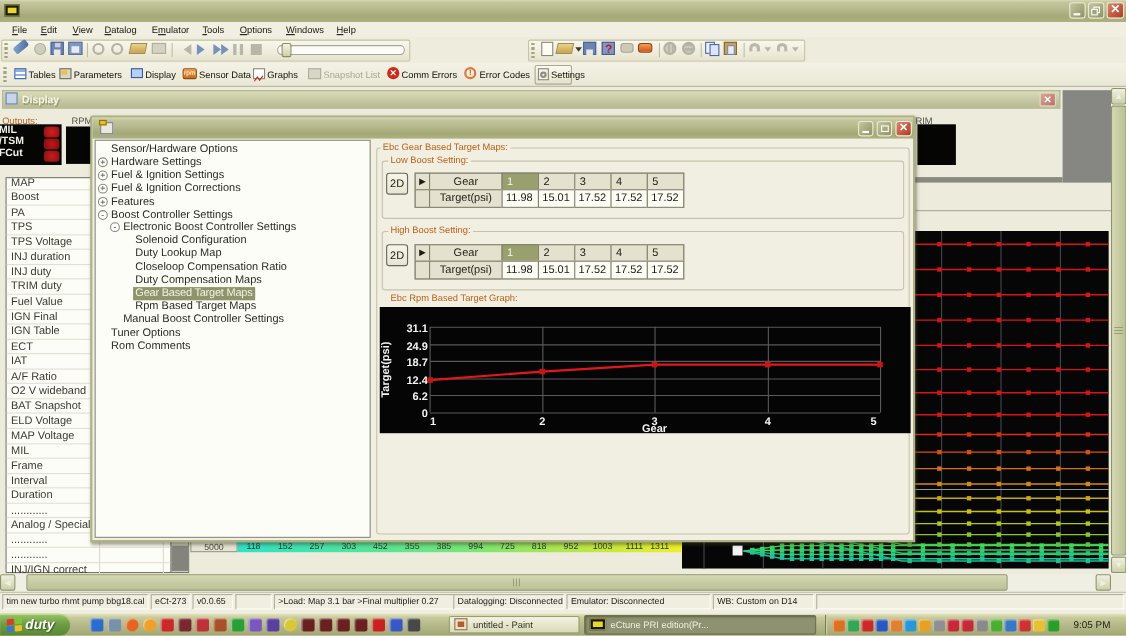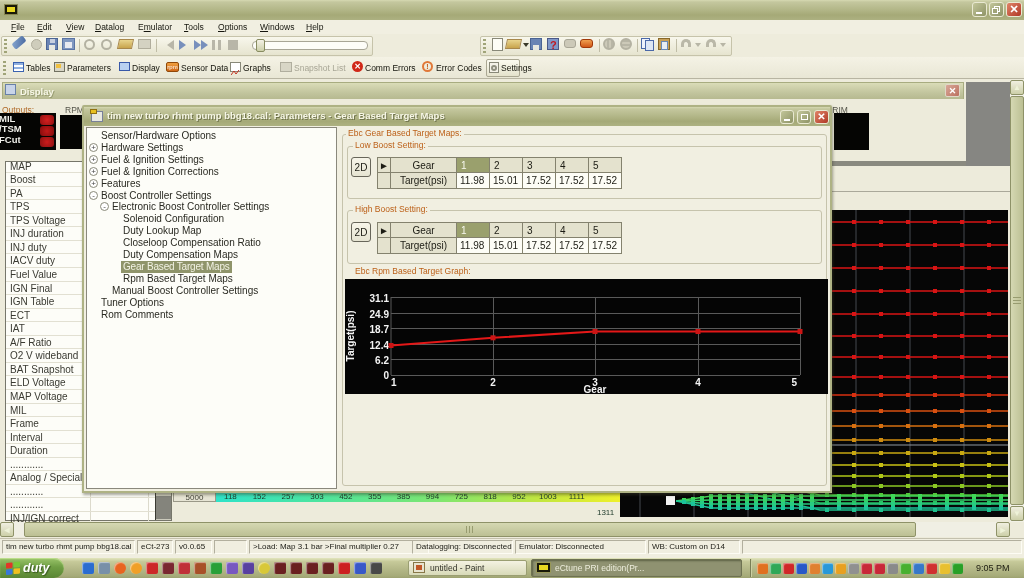--- a/index.html
+++ b/index.html
@@ -471,21 +471,21 @@
 <div class="lrow" style="top:187.7px">PA</div>
 <div class="abs" style="left:6px;top:185.7px;width:149px;height:1px;background:#e2e0d2"></div>
 <div class="lrow" style="top:201.2px">TPS</div>
 <div class="abs" style="left:6px;top:199.2px;width:149px;height:1px;background:#e2e0d2"></div>
 <div class="lrow" style="top:214.8px">TPS Voltage</div>
 <div class="abs" style="left:6px;top:212.8px;width:149px;height:1px;background:#e2e0d2"></div>
 <div class="lrow" style="top:228.3px">INJ duration</div>
 <div class="abs" style="left:6px;top:226.3px;width:149px;height:1px;background:#e2e0d2"></div>
 <div class="lrow" style="top:241.9px">INJ duty</div>
 <div class="abs" style="left:6px;top:239.9px;width:149px;height:1px;background:#e2e0d2"></div>
-<div class="lrow" style="top:255.4px">IACV duty</div>
+<div class="lrow" style="top:255.4px">TRIM duty</div>
 <div class="abs" style="left:6px;top:253.4px;width:149px;height:1px;background:#e2e0d2"></div>
 <div class="lrow" style="top:269.0px">Fuel Value</div>
 <div class="abs" style="left:6px;top:267.0px;width:149px;height:1px;background:#e2e0d2"></div>
 <div class="lrow" style="top:282.6px">IGN Final</div>
 <div class="abs" style="left:6px;top:280.6px;width:149px;height:1px;background:#e2e0d2"></div>
 <div class="lrow" style="top:296.1px">IGN Table</div>
 <div class="abs" style="left:6px;top:294.1px;width:149px;height:1px;background:#e2e0d2"></div>
 <div class="lrow" style="top:309.6px">ECT</div>
 <div class="abs" style="left:6px;top:307.6px;width:149px;height:1px;background:#e2e0d2"></div>
 <div class="lrow" style="top:323.2px">IAT</div>
@@ -527,21 +527,21 @@
 <div class="abs" style="left:302.6px;top:492px;width:28.9px;font-size:8px;color:#1c3828;text-align:center">303</div>
 <div class="abs" style="left:331.4px;top:492px;width:28.9px;font-size:8px;color:#1c3828;text-align:center">452</div>
 <div class="abs" style="left:360.3px;top:492px;width:28.9px;font-size:8px;color:#1c3828;text-align:center">355</div>
 <div class="abs" style="left:389.1px;top:492px;width:28.9px;font-size:8px;color:#1c3828;text-align:center">385</div>
 <div class="abs" style="left:418.0px;top:492px;width:28.9px;font-size:8px;color:#1c3828;text-align:center">994</div>
 <div class="abs" style="left:446.9px;top:492px;width:28.9px;font-size:8px;color:#1c3828;text-align:center">725</div>
 <div class="abs" style="left:475.7px;top:492px;width:28.9px;font-size:8px;color:#1c3828;text-align:center">818</div>
 <div class="abs" style="left:504.6px;top:492px;width:28.9px;font-size:8px;color:#1c3828;text-align:center">952</div>
 <div class="abs" style="left:533.4px;top:492px;width:28.9px;font-size:8px;color:#1c3828;text-align:center">1003</div>
 <div class="abs" style="left:562.3px;top:492px;width:28.9px;font-size:8px;color:#1c3828;text-align:center">1111</div>
-<div class="abs" style="left:591.1px;top:508px;width:28.9px;font-size:8px;color:#1c3828;text-align:center">1311</div>
+<div class="abs" style="left:591.1px;top:492px;width:28.9px;font-size:8px;color:#1c3828;text-align:left">1311</div>
 
 <div class="abs" style="left:1010px;top:80px;width:14px;height:442px;background:#f2f1e6"></div>
 <div class="abs sbtn" style="left:1010px;top:80px;width:14px;height:15px;color:#eef2d8;font-size:8px;text-align:center;line-height:14px">▲</div>
 <div class="abs sbtn" style="left:1010px;top:506px;width:14px;height:15px;color:#eef2d8;font-size:8px;text-align:center;line-height:14px">▼</div>
 <div class="abs" style="left:1010px;top:96px;width:14px;height:409px;background:linear-gradient(90deg,#d5d8b2,#bcc094);border:1px solid #8e9268;border-radius:2px"></div>
 <div class="abs" style="left:1013px;top:297px;width:8px;height:7px;background:repeating-linear-gradient(180deg,#989c70 0 1px,transparent 1px 3px)"></div>
 <div class="abs" style="left:0;top:522px;width:1010px;height:15px;background:#f0efe4"></div>
 <div class="abs sbtn" style="left:0;top:522px;width:14px;height:15px;color:#eef2d8;font-size:9px;text-align:center;line-height:14px">◄</div>
 <div class="abs sbtn" style="left:996px;top:522px;width:14px;height:15px;color:#eef2d8;font-size:9px;text-align:center;line-height:14px">►</div>
 <div class="abs" style="left:24px;top:522px;width:892px;height:15px;background:linear-gradient(180deg,#d5d8b2,#bcc094);border:1px solid #8e9268;border-radius:2px"></div>
@@ -617,21 +617,20 @@
 <div class="abs" style="left:926px;top:563px;width:11px;height:11px;background:#d03030;border-radius:2px;box-shadow:inset 1px 1px 1px rgba(255,255,255,.45)"></div>
 <div class="abs" style="left:939px;top:563px;width:11px;height:11px;background:#e8c030;border-radius:2px;box-shadow:inset 1px 1px 1px rgba(255,255,255,.45)"></div>
 <div class="abs" style="left:952px;top:563px;width:11px;height:11px;background:#28a028;border-radius:2px;box-shadow:inset 1px 1px 1px rgba(255,255,255,.45)"></div>
 <div class="abs" style="left:976px;top:563px;font-size:9px;color:#1c1c10">9:05 PM</div>
 
 <div class="abs" style="left:82px;top:105px;width:750px;height:388px;background:#f1efe1;border:2px solid #aeb284;border-radius:2px 2px 0 0;box-shadow:1px 2px 3px rgba(60,60,40,.45)"></div>
 <div class="abs tbar" style="left:84px;top:107px;width:746px;height:19px"></div>
 <div class="abs" style="left:91px;top:111px;width:12px;height:11px;background:#e8e8e0;border:1px solid #788098">
       <div class="abs" style="left:-2px;top:-3px;width:7px;height:5px;background:#e8c020;border:1px solid #907010"></div>
     </div>
-<div class="abs wtxt" style="left:107px;top:110px;font-size:9.5px">tim new turbo rhmt pump bbg18.cal: Parameters - Gear Based Target Maps</div>
 <div class="abs cbtn olbtn" style="left:780px;top:110px;width:14px;height:14px">
       <div class="abs" style="left:3px;top:8px;width:6px;height:2px;background:#fff"></div>
     </div>
 <div class="abs cbtn olbtn" style="left:797px;top:110px;width:14px;height:14px">
       <div class="abs" style="left:3px;top:3px;width:7px;height:6px;border:1px solid #fff"></div>
     </div>
 <div class="abs cbtn redbtn" style="left:814px;top:110px;width:15px;height:14px;color:#fff;font-size:10px;text-align:center;line-height:12px">✕</div>
 
 <div class="abs" style="left:86px;top:127px;width:251px;height:362px;background:#fdfdf8;border:1px solid #8a887c"></div>
 <div class="trow" style="left:101px;top:130.0px">Sensor/Hardware Options</div>

